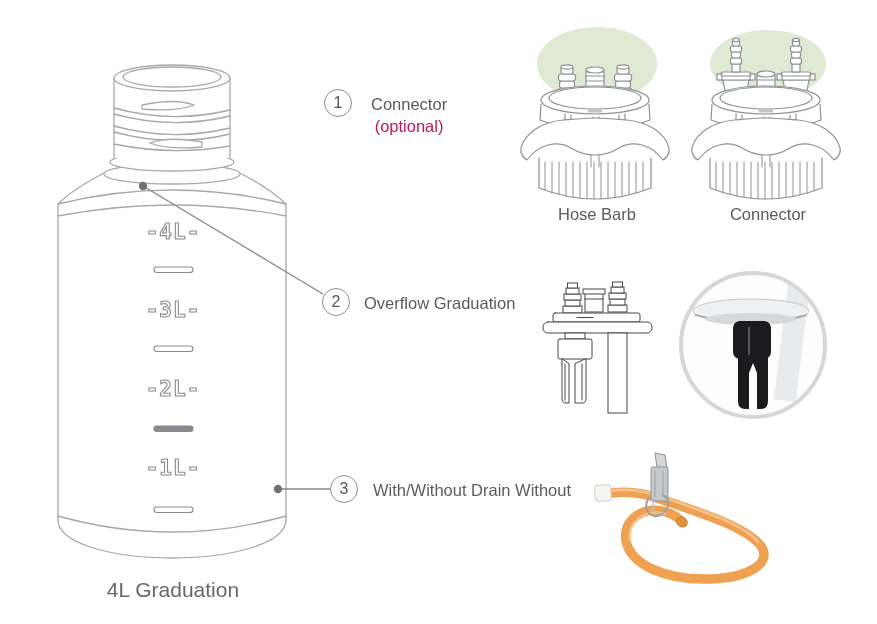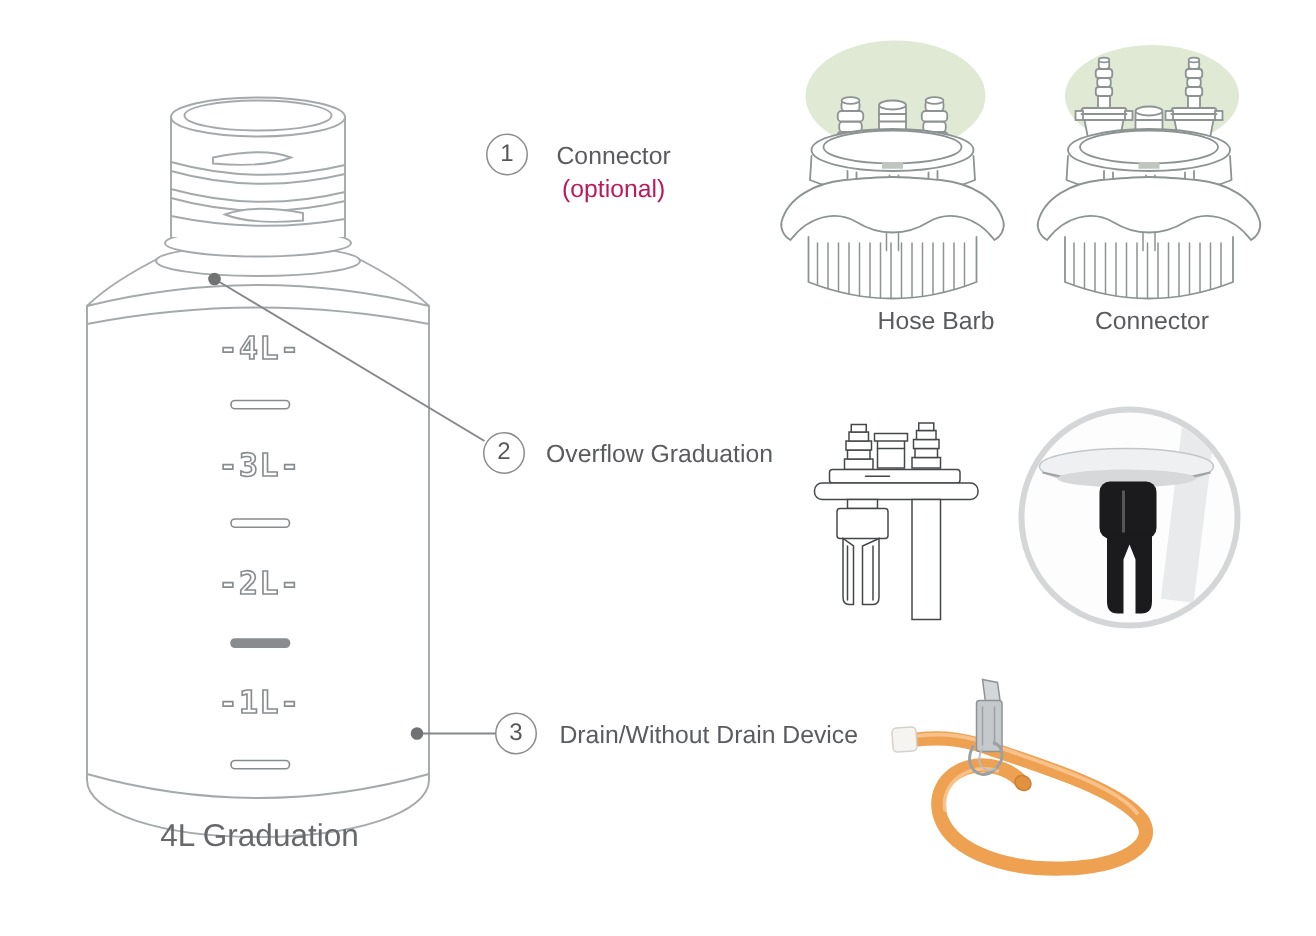--- a/index.html
+++ b/index.html
@@ -9,21 +9,21 @@
   svg{display:block;}
   
   .co-circle{position:absolute;width:28px;height:28px;border:1.6px solid #8a8c8f;border-radius:50%;
              background:#fff;display:flex;align-items:center;justify-content:center;
              font-size:16px;color:#55575a;box-sizing:border-box;z-index:6;}
   .co-label{position:absolute;font-size:16.5px;line-height:22px;color:#595b5e;z-index:6;}
   .co-sub{font-size:16.5px;color:#be185d;text-align:center;}
   
   .opt-label{position:absolute;width:170px;text-align:center;font-size:16.5px;line-height:17.5px;color:#595b5e;}
   
-  .caption{position:absolute;left:30px;top:546px;width:286px;text-align:center;
+  .caption{position:absolute;left:30px;top:578px;width:286px;text-align:center;
            font-size:21px;color:#66686b;}
   
   .photo-circle{position:absolute;left:679px;top:271px;width:148px;height:148px;border-radius:50%;
                 border:4px solid #d5d6d8;background:#fdfdfd;overflow:hidden;box-sizing:border-box;}
   .overlay{position:absolute;left:0;top:0;z-index:5;pointer-events:none;}
 </style>
 </head>
 <body>
 
 <div class="canvas">
@@ -85,21 +85,21 @@
     <span>2</span>
   </div>
   <div class="co-label" style="left:364px;top:292px;">
     <div>Overflow Graduation</div>
   </div>
 
   <div class="co-circle" style="left:330px;top:475px;">
     <span>3</span>
   </div>
   <div class="co-label" style="left:373px;top:479px;">
-    <div>Drain/Without Drain Device</div>
+    <div>With/Without Drain Without</div>
   </div>
 
   <svg class="abs" style="left:515px;top:20px;" width="160" height="185" viewBox="0 0 160 185">
     <ellipse cx="82" cy="44" rx="60" ry="37" fill="#dfe9d4"></ellipse>
     <g stroke="#8d9292" stroke-width="1.2" fill="#ffffff" stroke-linecap="round">
 
       <g>
         <ellipse cx="52" cy="75" rx="11" ry="3.5"></ellipse>
         <rect x="43.5" y="68" width="17" height="6" rx="2"></rect>
         <rect x="44.5" y="61" width="15" height="7" rx="2.5"></rect>
@@ -186,21 +186,21 @@
       <rect x="73" y="88" width="14" height="4.5" fill="#bfc6bf" stroke="none"></rect>
 
       <path d="M24,138 L24,168 Q80,190 136,168 L136,138"></path>
       <path d="M30,142 V170 M37,142 V172.5 M44,142 V174.4 M51,142 V176 M58,142 V177.3 M65,142 V178.2 M72,142 V178.8 M79,142 V179 M86,142 V178.9 M93,142 V178.4 M100,142 V177.6 M107,142 V176.4 M114,142 V174.7 M121,142 V172.7 M128,142 V170.3" fill="none" stroke-width="1"></path>
 
       <path d="M6,128 C10,112 28,102 48,100 C60,99 70,98 80,98 C90,98 100,99 112,100 C132,102 150,112 154,128 C155,133 152,138 148,140 C136,124 118,120 104,128 C96,133 88,135 80,135 C72,135 64,133 56,128 C42,120 24,124 12,140 C8,138 5,133 6,128 Z"></path>
       <path d="M76,135 V147 M84,135 V147" fill="none" stroke-width="1"></path>
     </g>
   </svg>
 
-  <div class="opt-label" style="left:539px;top:206px;">
+  <div class="opt-label" style="left:512px;top:206px;">
     <div>Hose Barb</div>
   </div>
   <div class="opt-label" style="left:683px;top:206px;">
     <div>Connector</div>
   </div>
 
   <svg class="abs" style="left:535px;top:272px;" width="130" height="150" viewBox="0 0 130 150">
     <g stroke="#44474a" stroke-width="1" fill="#ffffff" stroke-linecap="round">
 
       <rect x="28" y="34" width="19" height="7"></rect>

